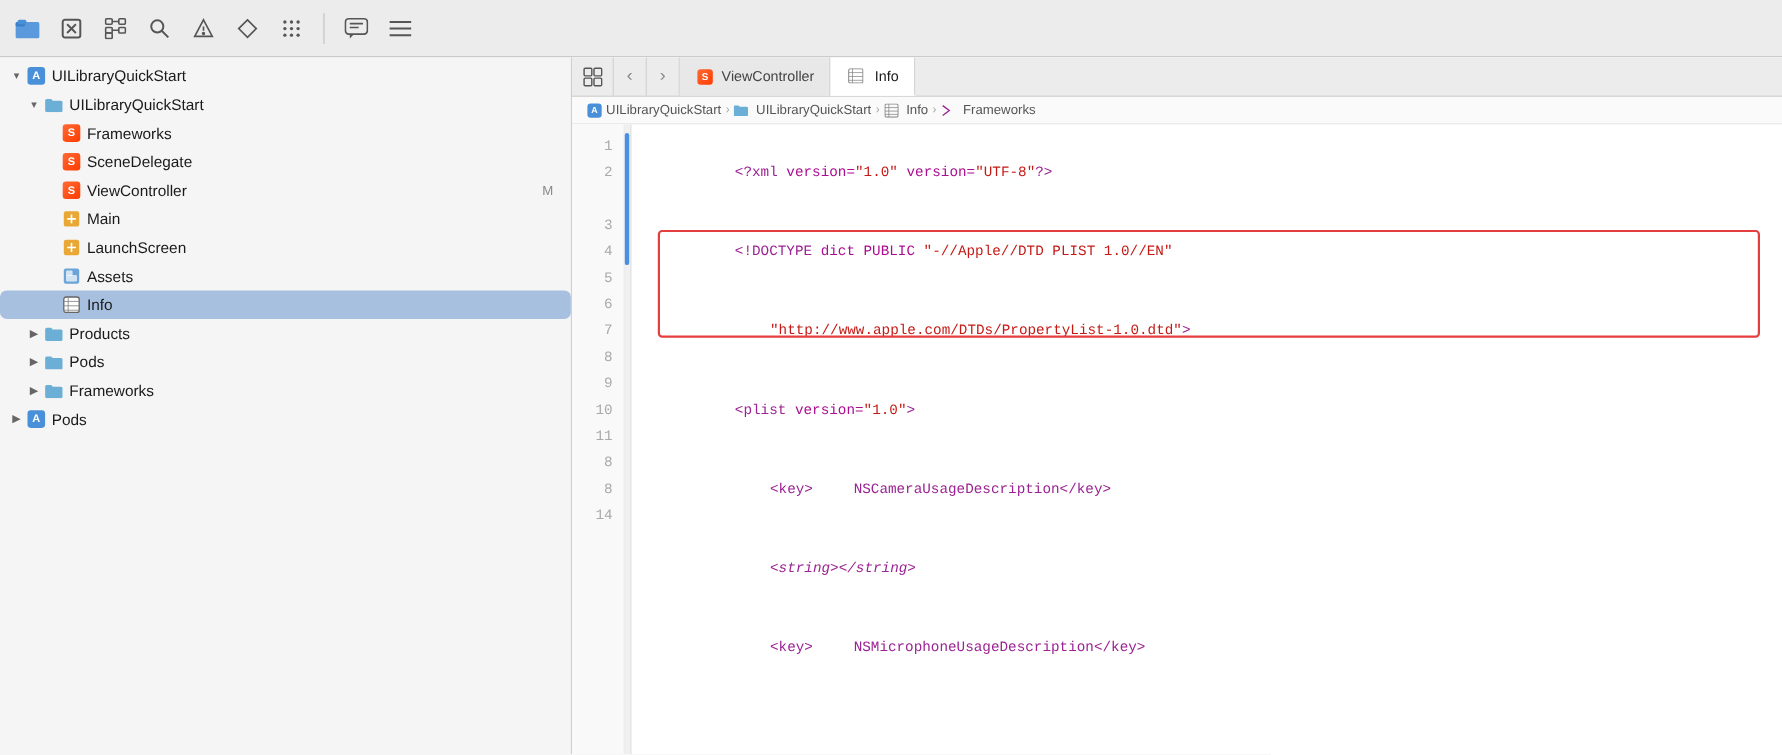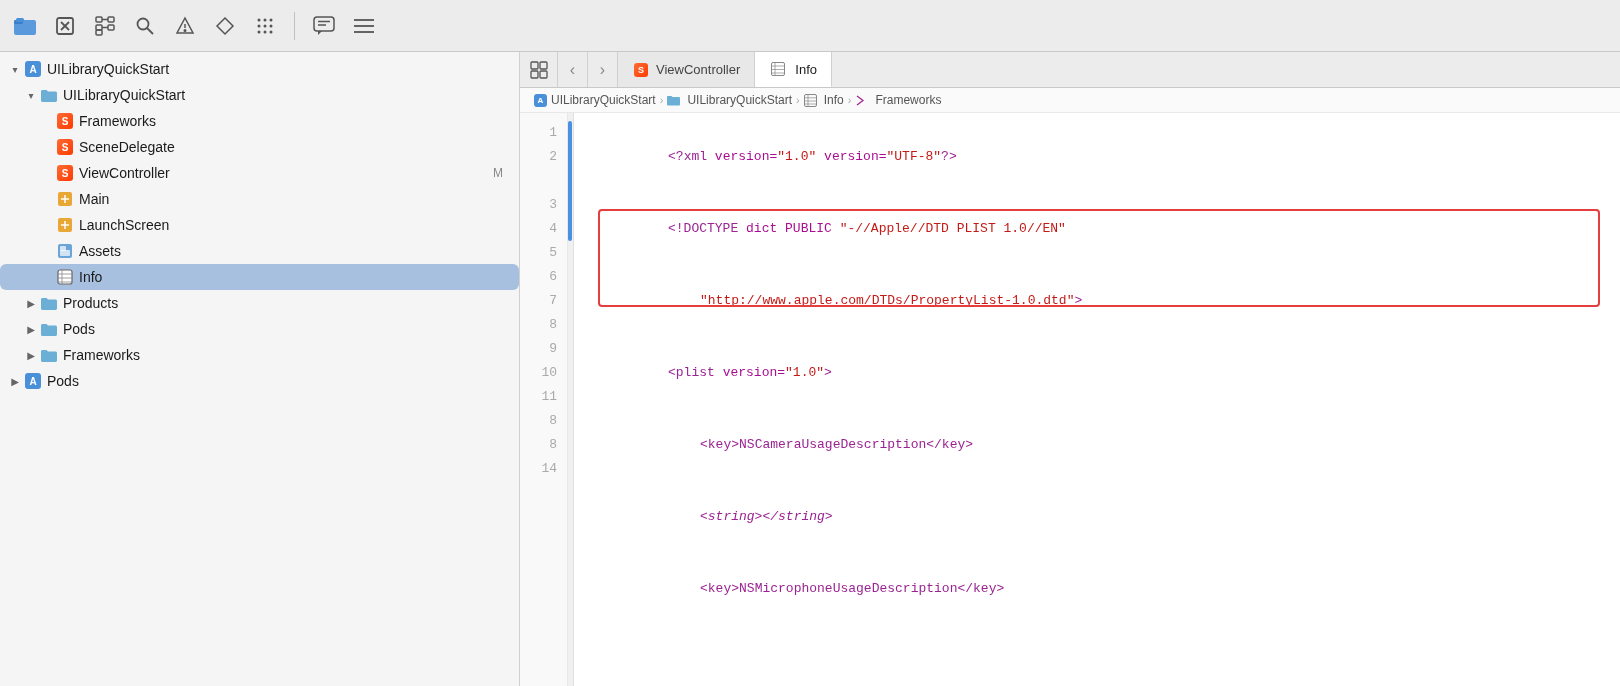--- a/index.html
+++ b/index.html
@@ -275,21 +275,21 @@
       position: absolute;
       border: 2px solid #e53e3e;
       border-radius: 4px;
       pointer-events: none;
     }
 
     
     .tag { color: #9b2393; }
     .attr-name { color: #aa0d91; }
     .attr-val { color: #c41a16; }
-    .text-content { color: #9b2393; }
+    .text-content { color: #9b2393; margin-left: 37px; }
   </style>
 </head>
 <body>
 
 <div class="toolbar">
 
   <div class="toolbar-icon">
     <svg width="22" height="18" viewBox="0 0 22 18" fill="none">
       <rect x="0" y="3" width="22" height="15" rx="2" fill="#4a90d9" opacity="0.9"></rect>
       <rect x="0" y="3" width="9" height="4" rx="1.5" fill="#3a80c9"></rect>

